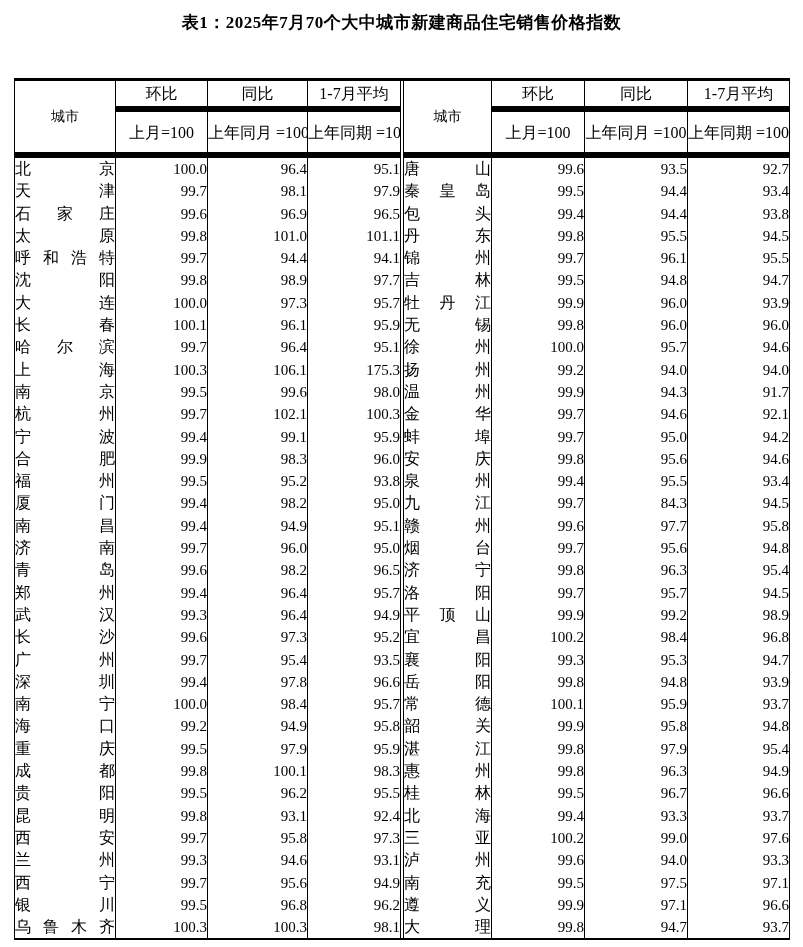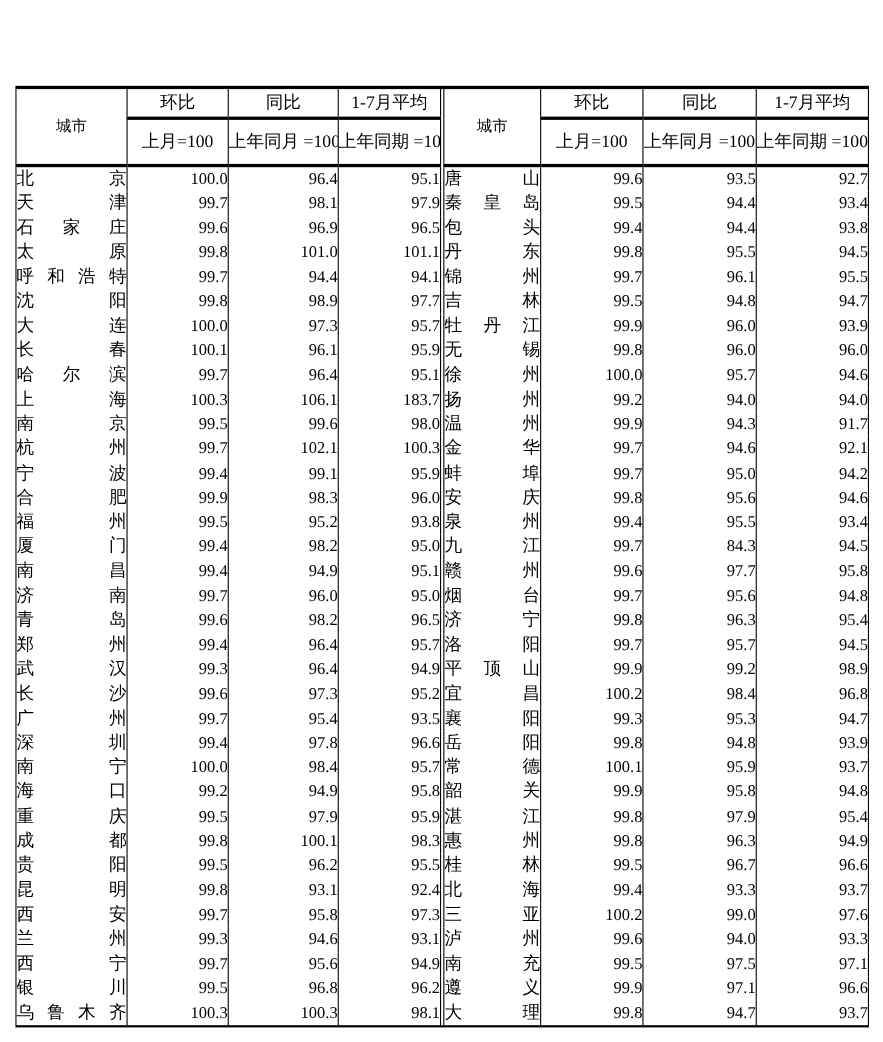--- a/index.html
+++ b/index.html
@@ -35,21 +35,21 @@
   table.half th, table.half td{
     border-left:1px solid #000;
     border-right:1px solid #000;
     padding:0;
     overflow:hidden;
     white-space:nowrap;
   }
   thead th{
     font-weight:normal;
     font-size:16px;
-    border-bottom:3px solid #000000;
+    border-bottom:6px solid #000000;
     text-align:center;
   }
   th.h-top{height:25px;line-height:25px;}
   th.h-sub{height:40px;line-height:19px;white-space:pre-line;margin-top:33px;}
   th.city-h{height:65px;font-size:14px;}
   tbody td{height:22.3px;line-height:22.3px;}
   td.city{
     font-size:16px;
     text-align:justify;
     text-align-last:justify;
@@ -68,20 +68,21 @@
     text-shadow:1px 1px 0 #ffffff, -1px -1px 0 #ffffff;
     letter-spacing:1px;
     font-family:"Liberation Serif", serif;
   }
 </style>
 </head>
 <body>
 
 <div class="page">
 
+  <div class="title">表1：2025年7月70个大中城市新建商品住宅销售价格指数</div>
 
   <div class="tables">
 
     <table class="half">
       <colgroup>
         <col style="width:101px">
           <col style="width:92px">
           <col style="width:100px">
           <col style="width:93px">
       </colgroup>
@@ -152,21 +153,21 @@
           <tr>
             <td class="city">哈尔滨</td>
             <td class="num">99.7</td>
             <td class="num">96.4</td>
             <td class="num">95.1</td>
           </tr>
           <tr>
             <td class="city">上海</td>
             <td class="num">100.3</td>
             <td class="num">106.1</td>
-            <td class="num">183.7</td>
+            <td class="num">175.3</td>
           </tr>
           <tr>
             <td class="city">南京</td>
             <td class="num">99.5</td>
             <td class="num">99.6</td>
             <td class="num">98.0</td>
           </tr>
           <tr>
             <td class="city">杭州</td>
             <td class="num">99.7</td>

